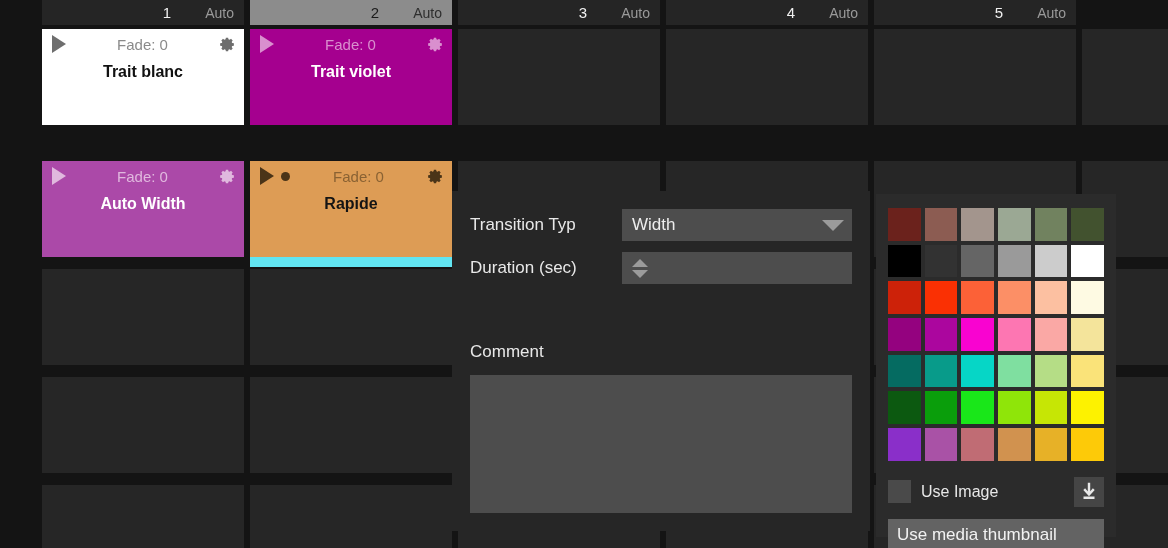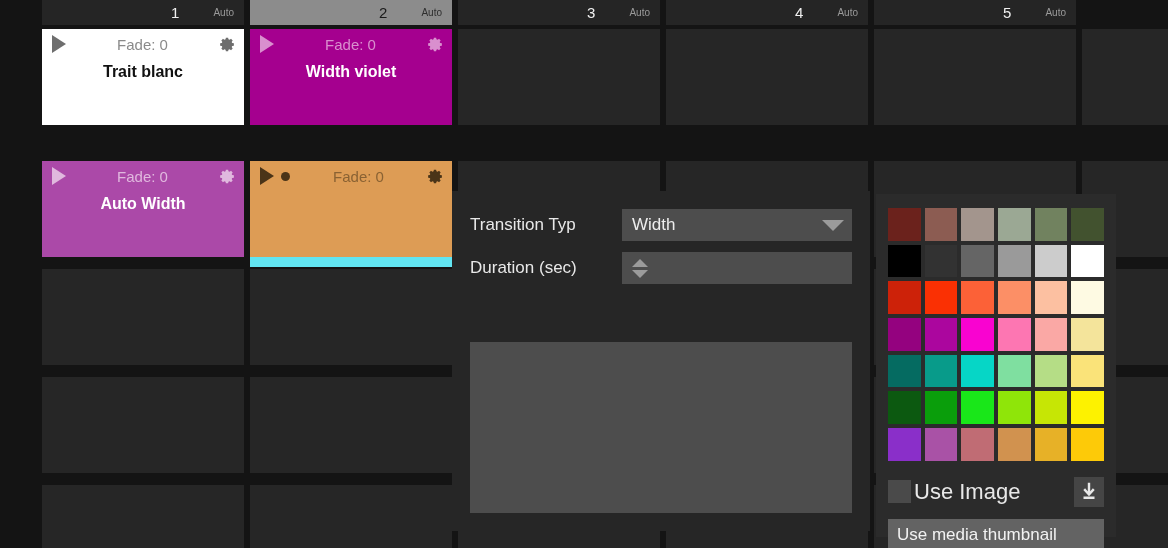--- a/index.html
+++ b/index.html
@@ -16,21 +16,21 @@
 
   .col { position: absolute; top: 0; width: 202px; }
   .col-hdr {
     position: absolute; top: 0; left: 0; right: 0; height: 25px;
     background: #252525;
     display: flex; align-items: center; justify-content: flex-end;
     padding: 0 10px; gap: 34px;
   }
   .col-hdr.selected { background: #8c8c8c; }
   .col-hdr .num { color: #f0f0f0; font-size: 15px; }
-  .col-hdr .auto { color: #9a9a9a; font-size: 10px; }
+  .col-hdr .auto { color: #9a9a9a; font-size: 14px; }
   .col-hdr.selected .num { color: #1b1b1b; }
   .col-hdr.selected .auto { color: #2e2e2e; }
 
   .cell {
     position: absolute; left: 0; width: 202px; height: 96px;
     background: #262626;
   }
   .cell.r0 { top: 29px; }
   .cell.r1 { top: 161px; }
   .cell.r2 { top: 269px; }
@@ -106,21 +106,21 @@
     background: #2b2b2b;
     padding: 14px 12px 12px 12px;
   }
   .swatches {
     display: grid; grid-template-columns: repeat(6, 1fr);
     gap: 4px;
   }
   .sw { width: 100%; aspect-ratio: 1 / 1; cursor: pointer; }
   .useimg-row { display: flex; align-items: center; margin-top: 16px; }
   .chk { width: 23px; height: 23px; background: #4a4a4a; flex: 0 0 auto; }
-  .useimg-lbl { color: #e8e8e8; font-size: 22px; margin-left: 3px; flex: 1 1 auto; }
+  .useimg-lbl { color: #e8e8e8; font-size: 16px; margin-left: 10px; flex: 1 1 auto; }
   .dl-btn { width: 30px; height: 30px; background: #454545; display:flex; align-items:center; justify-content:center; }
   .dl-btn svg { display:block; }
   .thumb-btn {
     margin-top: 12px; width: 100%; height: 32px; background: #636363;
     color: #f2f2f2; font-size: 17px; border: none;
     font-family: "Liberation Sans", sans-serif;
     display: flex; align-items: center; padding-left: 9px; cursor: pointer;
   }
 </style>
 </head>
@@ -173,34 +173,35 @@
           <div class="cell-top">
             <span class="play" style="color: rgb(217, 143, 206);"></span>
             <span class="fade" style="color: rgb(217, 143, 206);">Fade: 0</span>
             <span class="gear">
               <svg viewBox="0 0 24 24">
                 <path fill="#d98fce" d="M12 8.2a3.8 3.8 0 100 7.6 3.8 3.8 0 000-7.6zm0 5.9a2.1 2.1 0 110-4.2 2.1 2.1 0 010 4.2z"></path>
                 <path fill="#d98fce" d="M21 13.6v-3.2l-2.4-.4a6.9 6.9 0 00-.7-1.7l1.4-2-2.3-2.3-2 1.4a6.9 6.9 0 00-1.7-.7L12.9 2.3h-3.2L9.3 4.7a6.9 6.9 0 00-1.7.7l-2-1.4L3.3 6.3l1.4 2a6.9 6.9 0 00-.7 1.7l-2.4.4v3.2l2.4.4c.16.6.4 1.16.7 1.7l-1.4 2 2.3 2.3 2-1.4c.54.3 1.1.54 1.7.7l.4 2.4h3.2l.4-2.4c.6-.16 1.16-.4 1.7-.7l2 1.4 2.3-2.3-1.4-2c.3-.54.54-1.1.7-1.7l2.4-.4z"></path>
               </svg>
             </span>
           </div>
-          <div class="cell-title" style="color: rgb(255, 255, 255);">Width violet</div>
+          <div class="cell-title" style="color: rgb(255, 255, 255);">Trait violet</div>
         </div>
         <div class="cell r1 filled" style="top: 161px; background: rgb(221, 156, 85); position: absolute;">
           <div class="cell-top">
             <span class="play" style="color: rgb(74, 52, 24);"></span>
             <span class="dot" style="color: rgb(74, 52, 24);"></span>
             <span class="fade" style="color: rgb(138, 98, 51);">Fade: 0</span>
             <span class="gear">
               <svg viewBox="0 0 24 24">
                 <path fill="#4a3418" d="M12 8.2a3.8 3.8 0 100 7.6 3.8 3.8 0 000-7.6zm0 5.9a2.1 2.1 0 110-4.2 2.1 2.1 0 010 4.2z"></path>
                 <path fill="#4a3418" d="M21 13.6v-3.2l-2.4-.4a6.9 6.9 0 00-.7-1.7l1.4-2-2.3-2.3-2 1.4a6.9 6.9 0 00-1.7-.7L12.9 2.3h-3.2L9.3 4.7a6.9 6.9 0 00-1.7.7l-2-1.4L3.3 6.3l1.4 2a6.9 6.9 0 00-.7 1.7l-2.4.4v3.2l2.4.4c.16.6.4 1.16.7 1.7l-1.4 2 2.3 2.3 2-1.4c.54.3 1.1.54 1.7.7l.4 2.4h3.2l.4-2.4c.6-.16 1.16-.4 1.7-.7l2 1.4 2.3-2.3-1.4-2c.3-.54.54-1.1.7-1.7l2.4-.4z"></path>
               </svg>
             </span>
           </div>
+          <div class="cell-title" style="color: rgb(20, 20, 20);">Rapide</div>
           <div class="cell-underbar" style="background: rgb(98, 229, 242);"></div>
         </div>
         <div class="cell r2" style="top: 269px;"></div>
         <div class="cell r3" style="top: 377px;"></div>
         <div class="cell r4" style="top: 485px;"></div>
       </div>
       <div class="col" style="left: 458px;">
         <div class="col-hdr">
           <span class="num">3</span>
           <span class="auto">Auto</span>
@@ -256,20 +257,21 @@
         <div class="field">
           <span class="spin">
             <span class="caret-up-sm"></span>
             <span class="caret-down-sm"></span>
           </span>
         </div>
       </div>
     </div>
 
     <div class="comment-box">
+      <div class="comment-label">Comment</div>
       <textarea class="comment-area" placeholder="" style=""></textarea>
     </div>
   </div>
 
   <div class="colorpanel">
     <div class="swatches" id="swatches">
         <div class="sw" style="background: rgb(107, 34, 28);"></div>
         <div class="sw" style="background: rgb(140, 92, 82);"></div>
         <div class="sw" style="background: rgb(163, 149, 141);"></div>
         <div class="sw" style="background: rgb(155, 168, 148);"></div>

